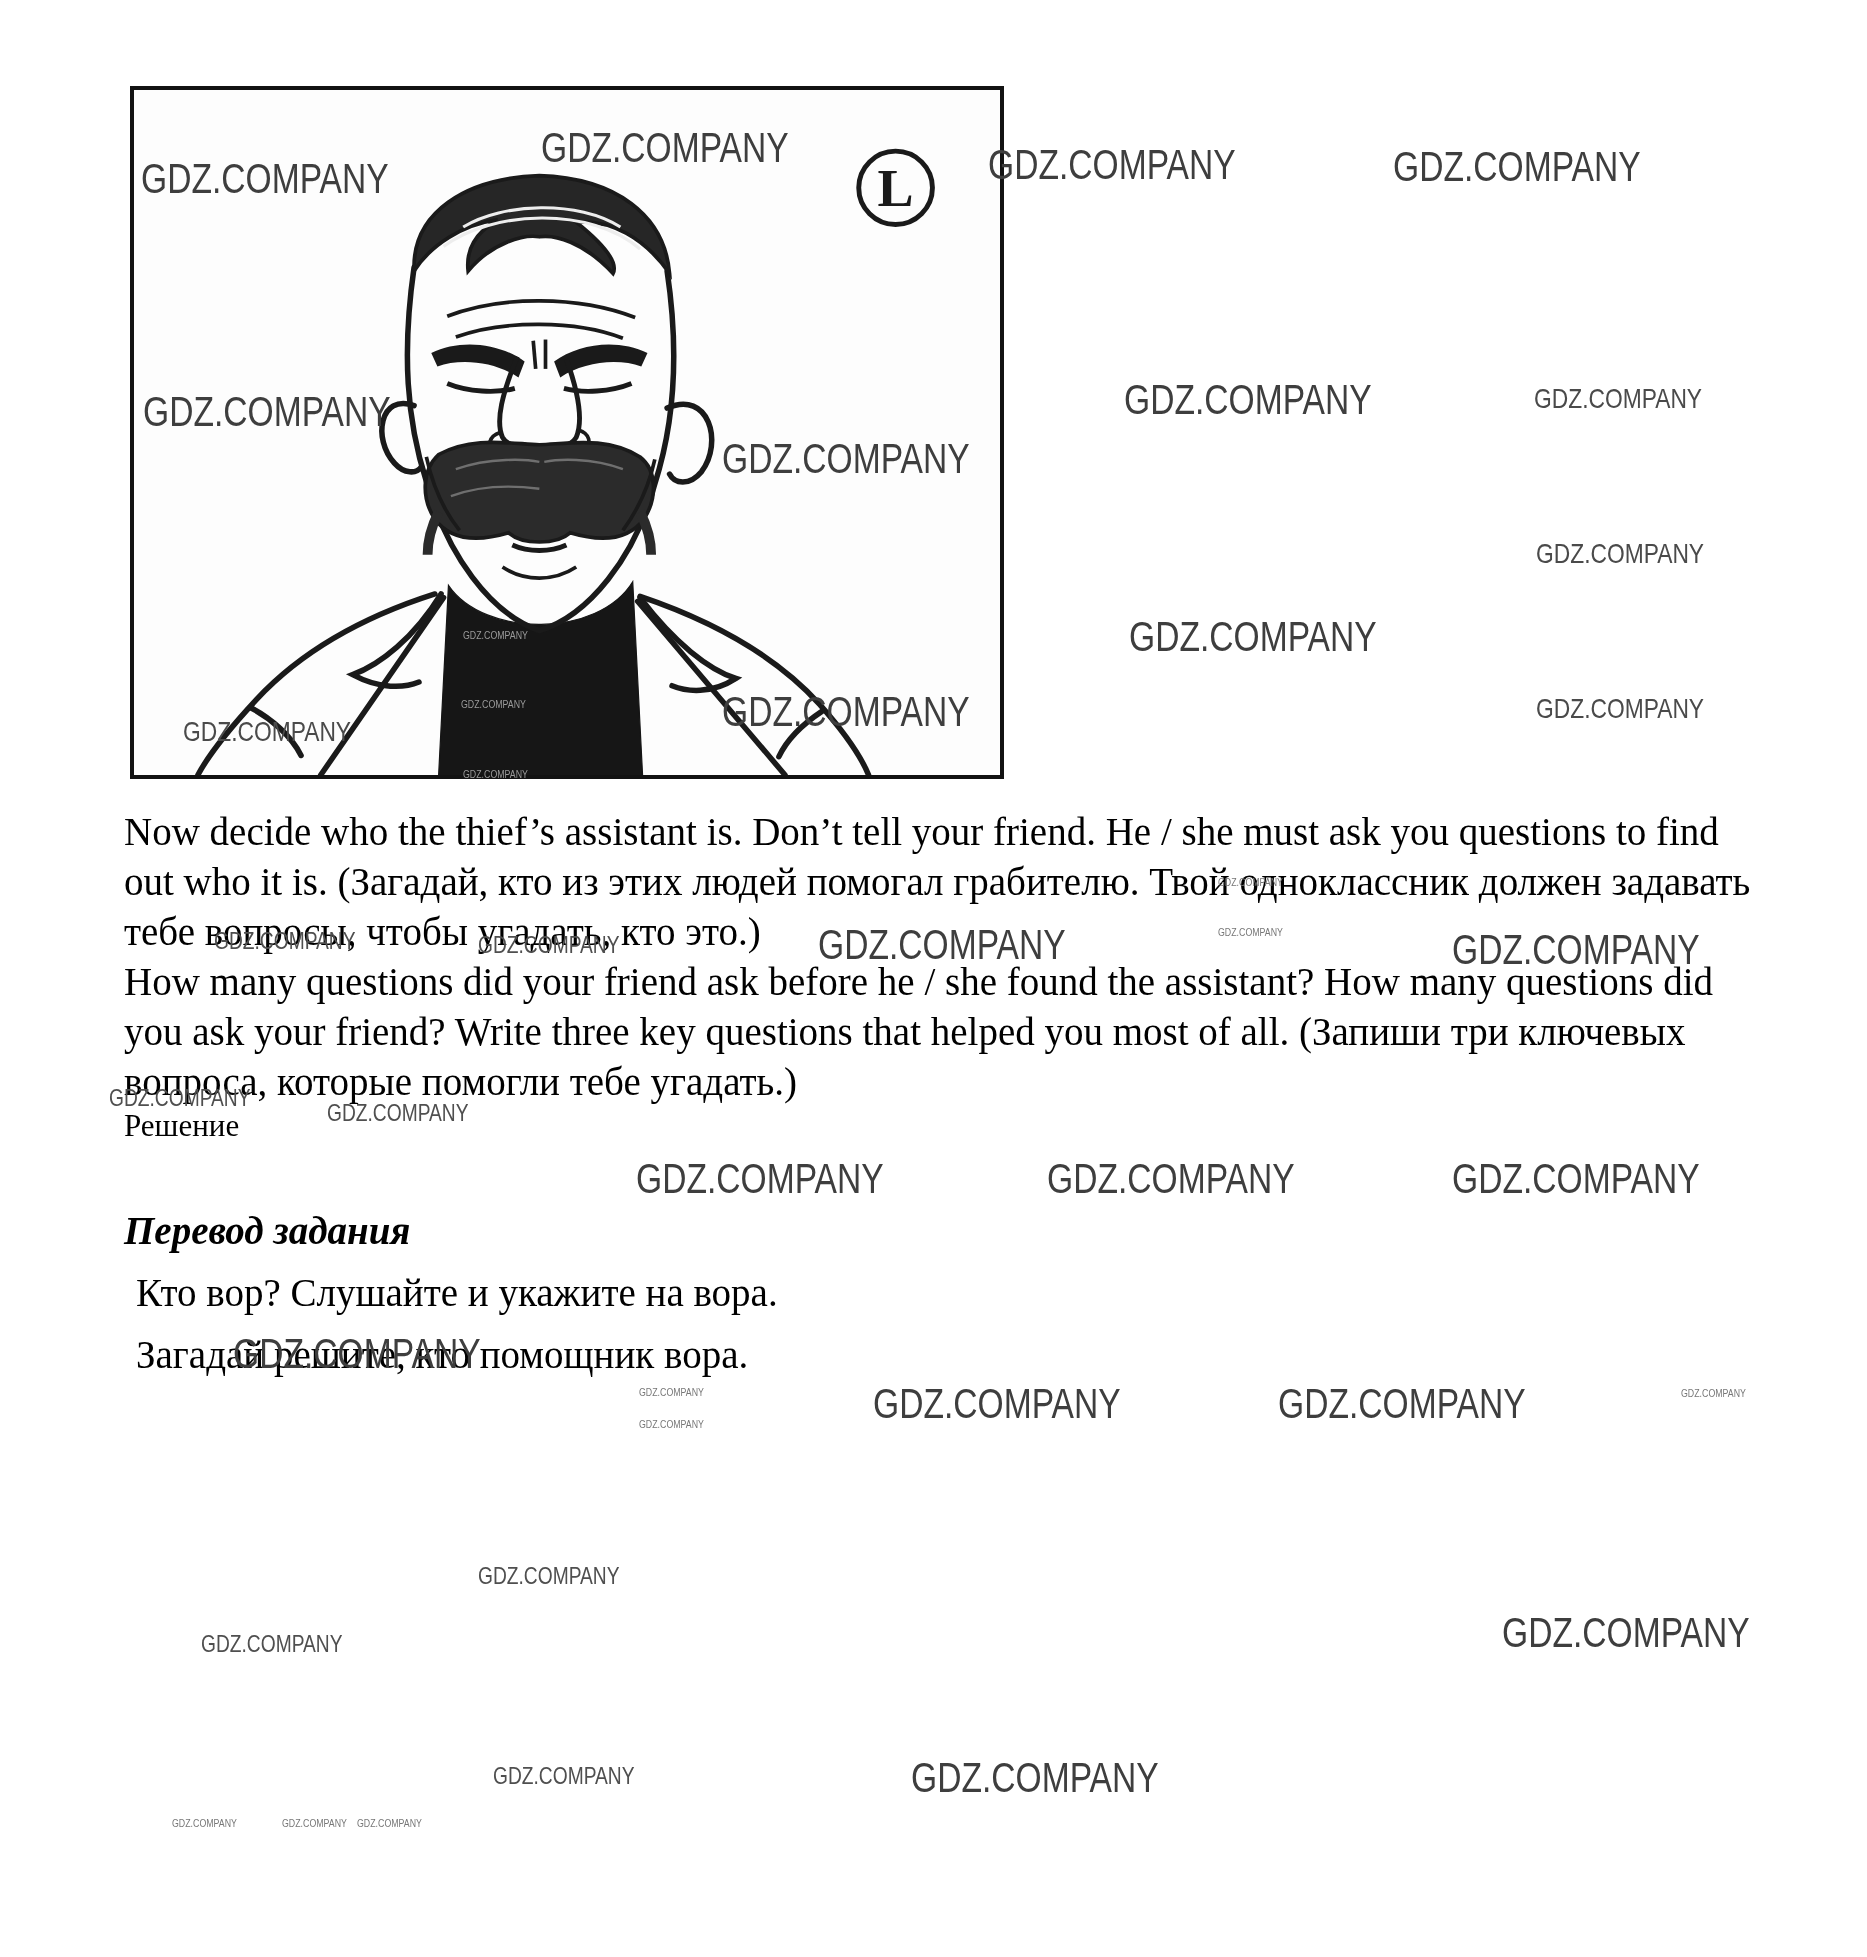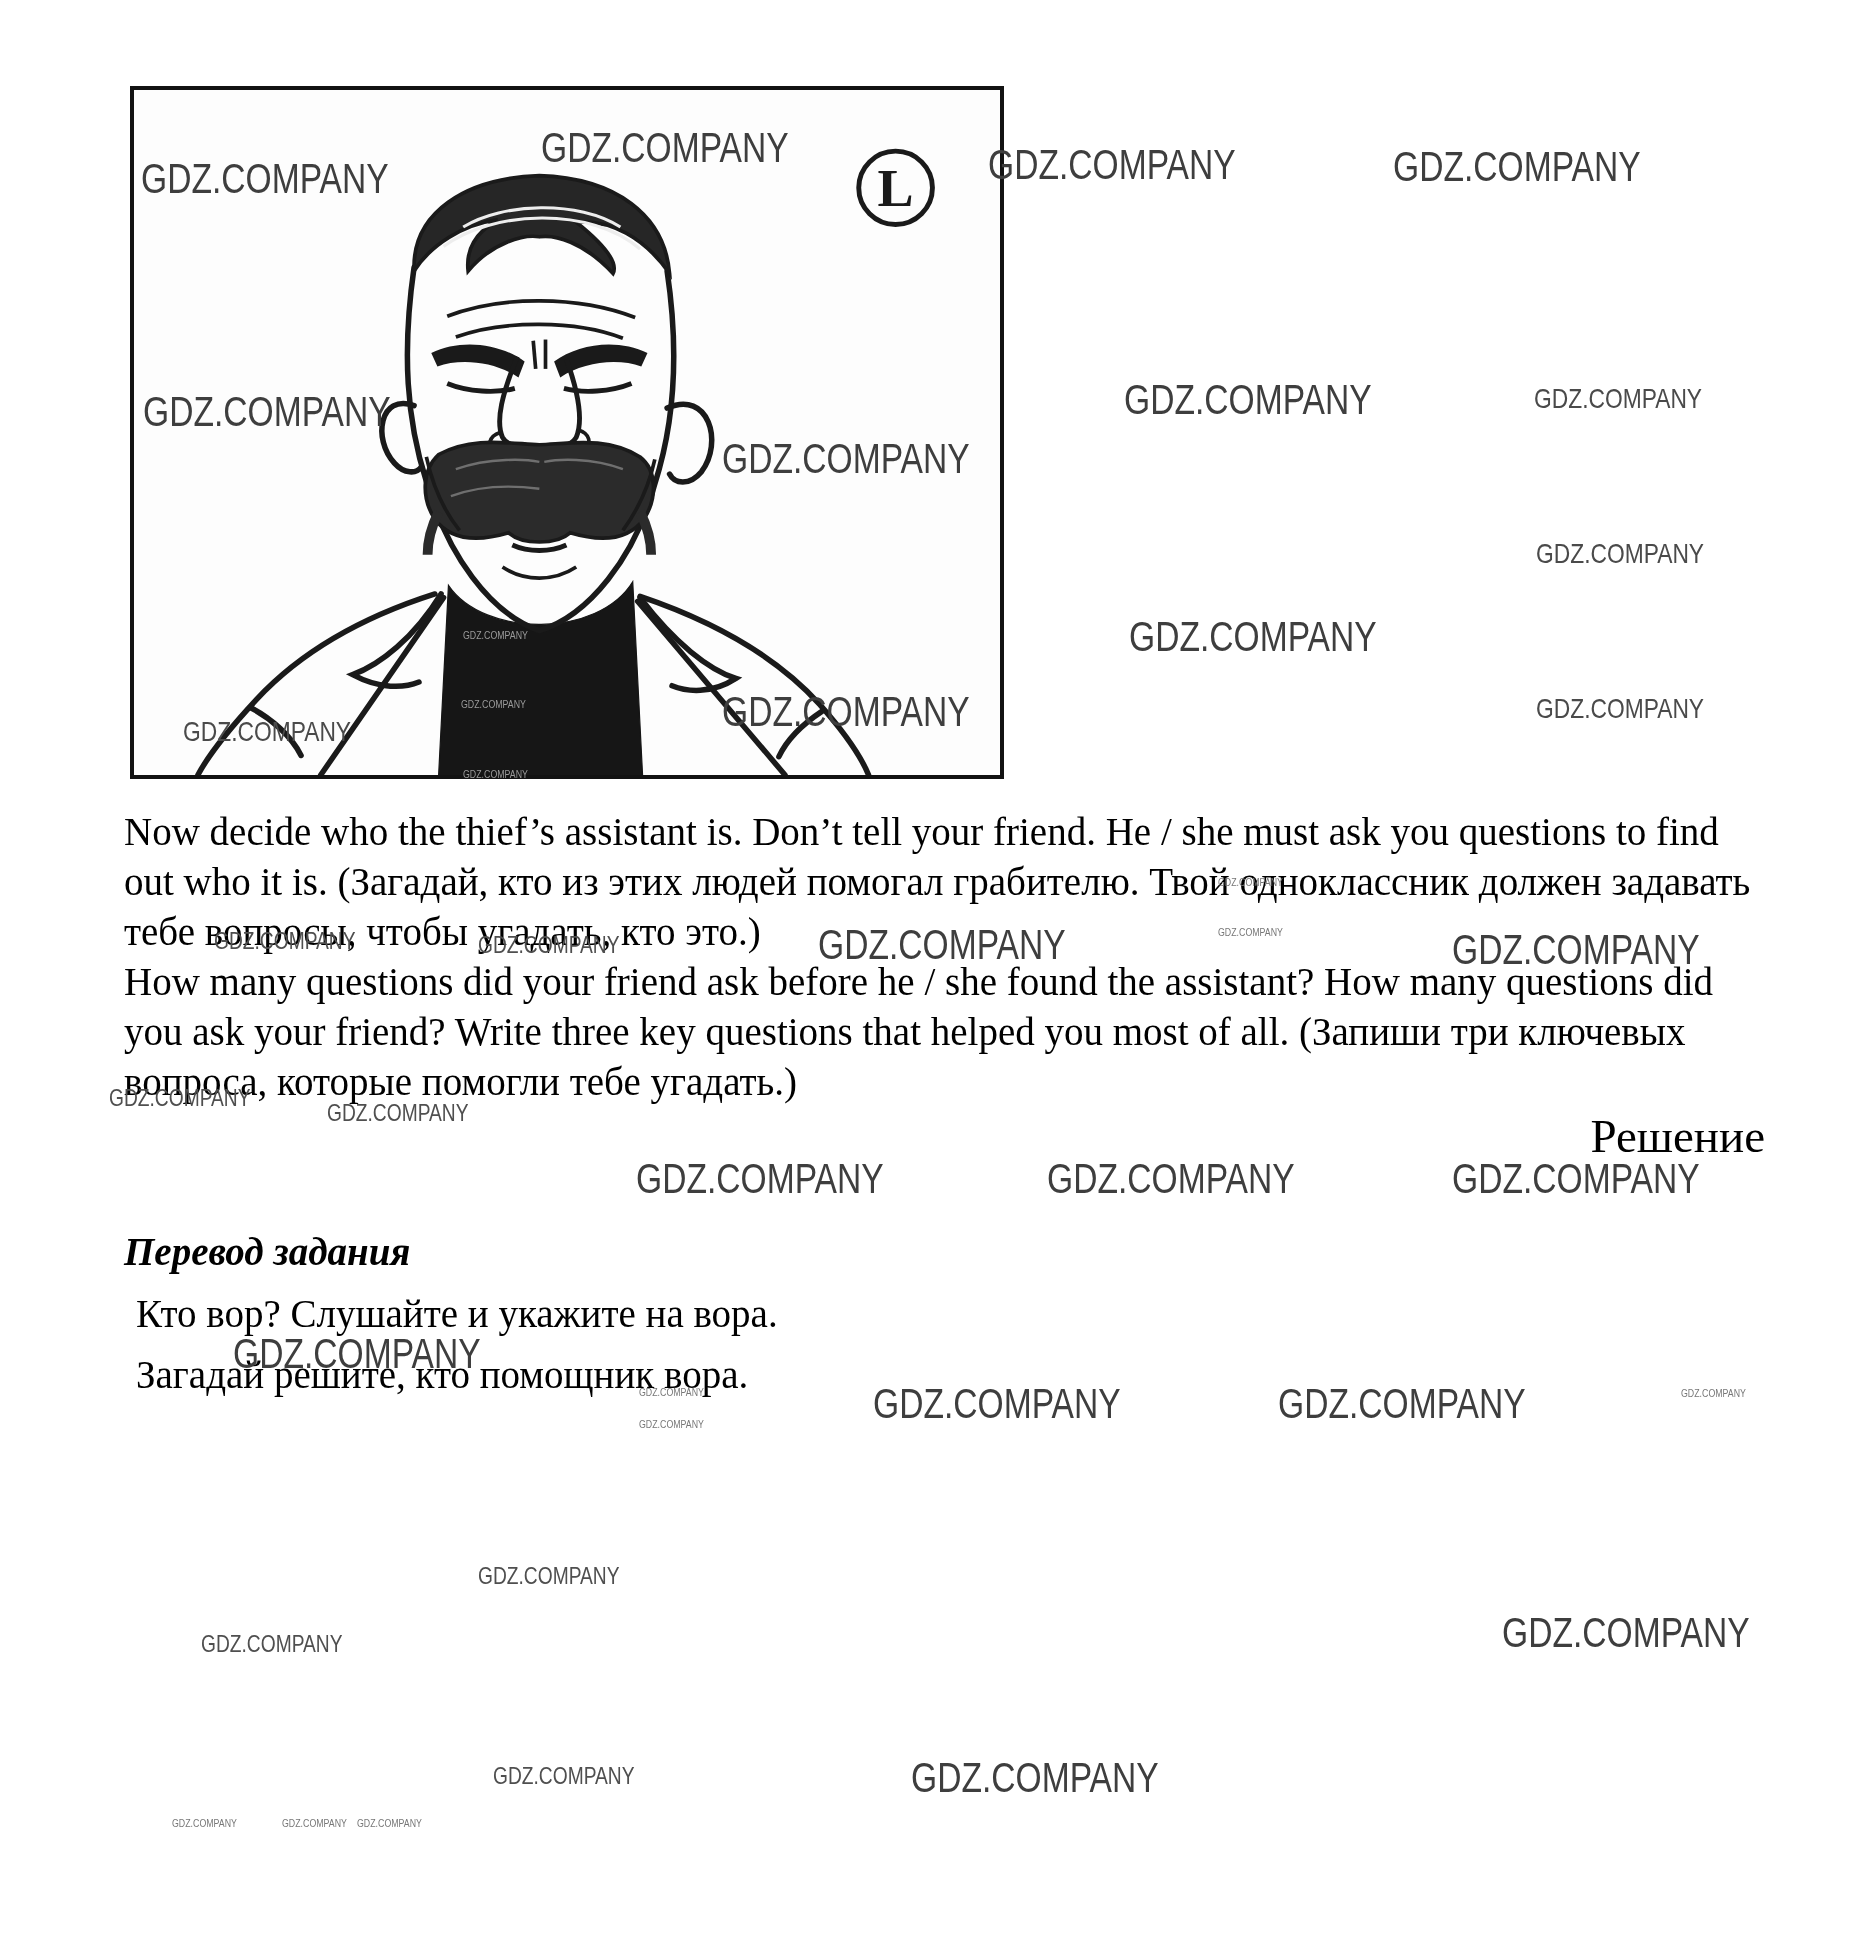--- a/index.html
+++ b/index.html
@@ -27,22 +27,22 @@
   .content{
     position:absolute;
     left:124px; top:807px;
     width:1641px;
     font-size:39px;
     line-height:1.28;
     z-index:2;
   }
   .content p{margin:0;}
   .solution-heading{
-    text-align:right;
-    font-size:47px;
+    text-align:left;
+    font-size:31px;
     font-weight:normal;
     margin:80px 0 0 0;
   }
   .trans-title{
     margin-top:60px !important;
     font-weight:bold;
     font-style:italic;
   }
   .ru-lines p{margin:12px;}
   .ru-lines{margin-top:10px;}

